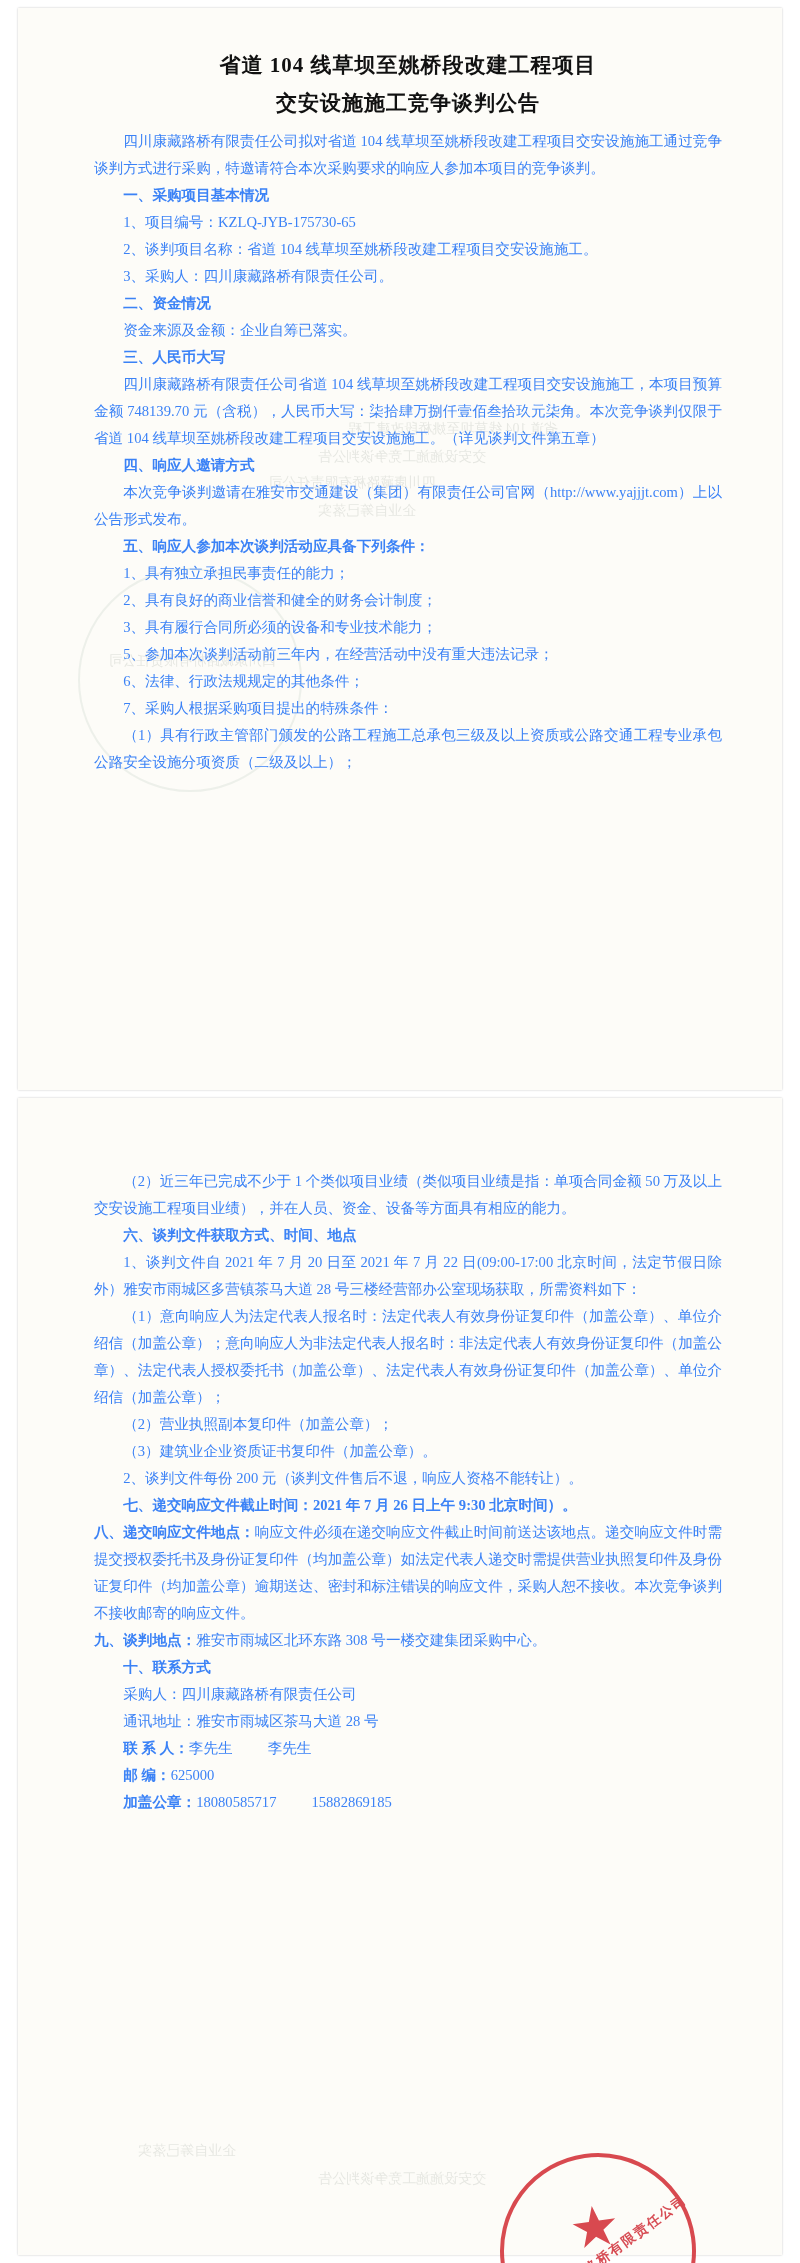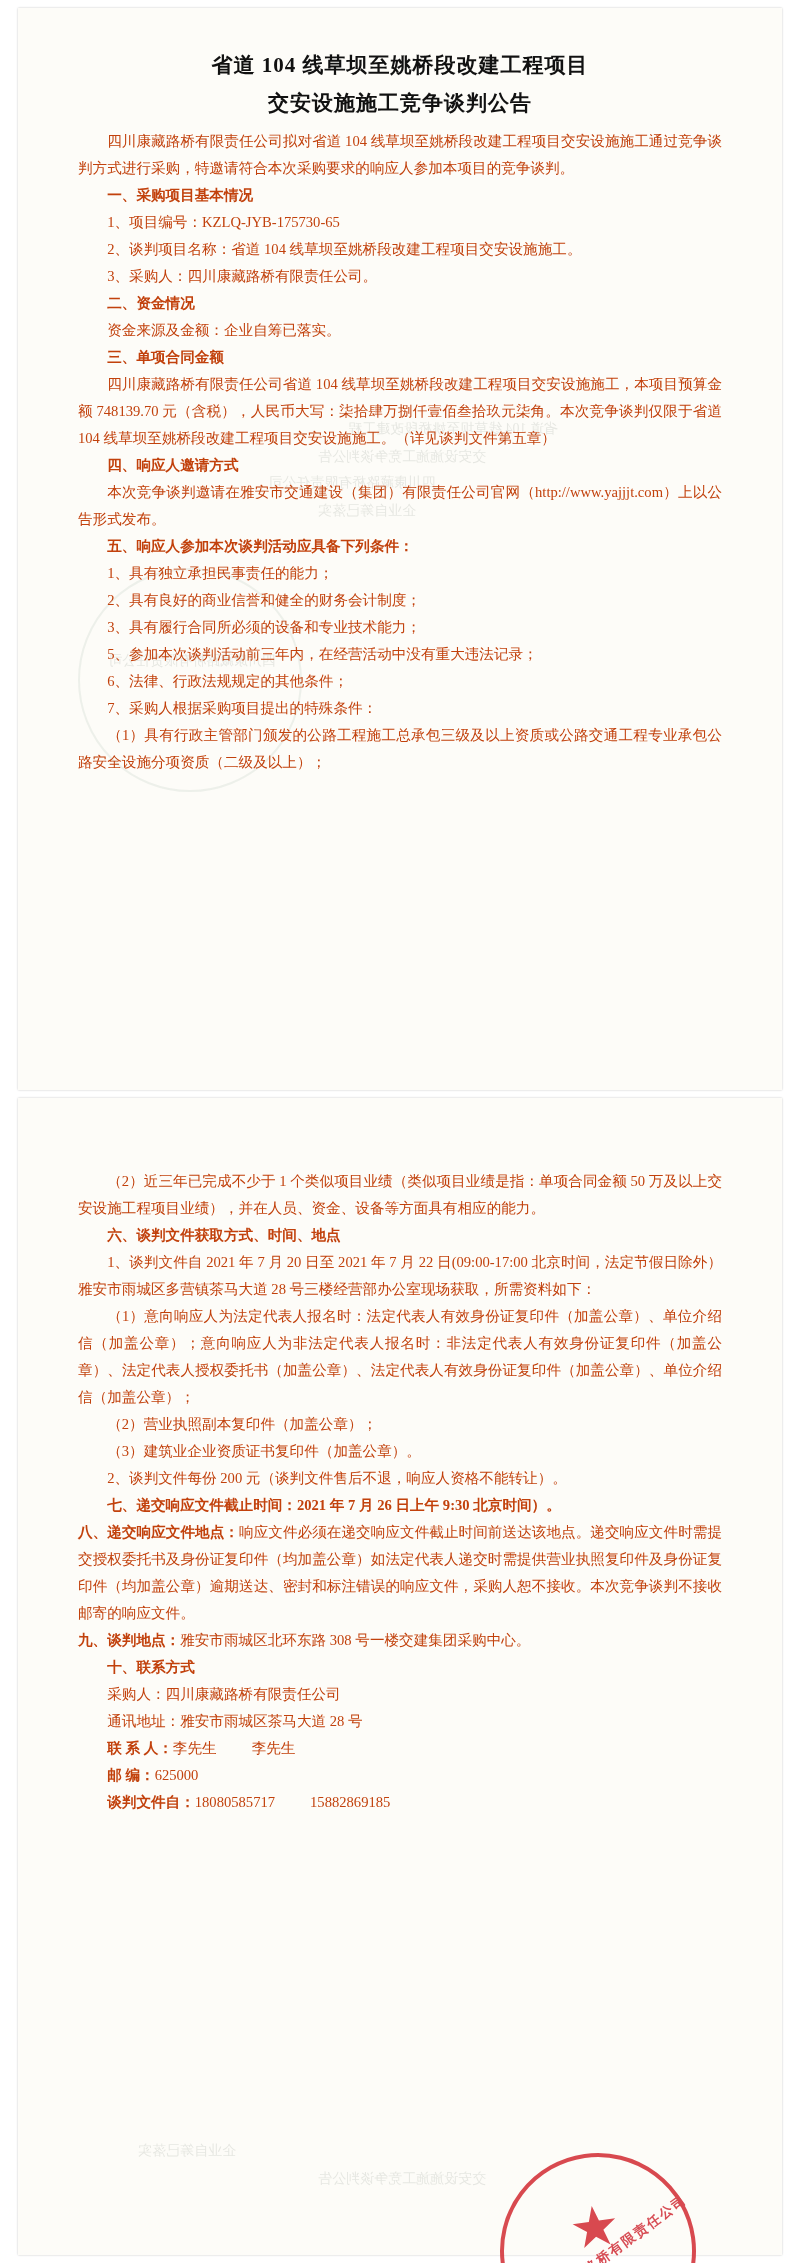--- a/index.html
+++ b/index.html
@@ -23,37 +23,37 @@
     left: 18px;
     width: 764px;
     background: #fdfcf8;
     box-shadow: 0 0 2px rgba(0,0,0,0.22);
   }
   #sheet1 { top: 8px; height: 1082px; }
   #sheet2 { top: 1098px; height: 1157px; }
 
   .inner {
     position: absolute;
-    left: 60px;
+    left: 76px;
     right: 60px;
     top: 38px;
   }
   .title {
     text-align: center;
     font-size: 21px;
     font-weight: bold;
     letter-spacing: 1px;
     line-height: 38px;
     color: #111;
   }
   p {
     margin: 0;
     font-size: 14.6px;
     line-height: 27px;
-    color: #c2410c;
+    color: #3b82f6;
     text-align: justify;
     text-justify: inter-ideograph;
   }
   .ind2 { text-indent: 2em; }
   .sec {
     text-indent: 2em;
     font-weight: bold;
   }
   .item { text-indent: 2em; }
   .gap { height: 6px; }
@@ -145,21 +145,21 @@
       <p class="ind2">四川康藏路桥有限责任公司拟对省道 104 线草坝至姚桥段改建工程项目交安设施施工通过竞争谈判方式进行采购，特邀请符合本次采购要求的响应人参加本项目的竞争谈判。</p>
 
       <p class="sec">一、采购项目基本情况</p>
       <p class="item">1、项目编号：KZLQ-JYB-175730-65</p>
       <p class="item">2、谈判项目名称：省道 104 线草坝至姚桥段改建工程项目交安设施施工。</p>
       <p class="item">3、采购人：四川康藏路桥有限责任公司。</p>
 
       <p class="sec">二、资金情况</p>
       <p class="item">资金来源及金额：企业自筹已落实。</p>
 
-      <p class="sec">三、单项合同金额</p>
+      <p class="sec">三、人民币大写</p>
       <p class="ind2">四川康藏路桥有限责任公司省道 104 线草坝至姚桥段改建工程项目交安设施施工，本项目预算金额 748139.70 元（含税），人民币大写：柒拾肆万捌仟壹佰叁拾玖元柒角。本次竞争谈判仅限于省道 104 线草坝至姚桥段改建工程项目交安设施施工。（详见谈判文件第五章）</p>
 
       <p class="sec">四、响应人邀请方式</p>
       <p class="ind2">本次竞争谈判邀请在雅安市交通建设（集团）有限责任公司官网（http://www.yajjjt.com）上以公告形式发布。</p>
 
       <p class="sec">五、响应人参加本次谈判活动应具备下列条件：</p>
       <p class="item">1、具有独立承担民事责任的能力；</p>
       <p class="item">2、具有良好的商业信誉和健全的财务会计制度；</p>
       <p class="item">3、具有履行合同所必须的设备和专业技术能力；</p>
       <p class="item">5、参加本次谈判活动前三年内，在经营活动中没有重大违法记录；</p>
@@ -189,21 +189,21 @@
       <p><span class="sec" style="text-indent:0">八、递交响应文件地点：</span><span>响应文件必须在递交响应文件截止时间前送达该地点。递交响应文件时需提交授权委托书及身份证复印件（均加盖公章）如法定代表人递交时需提供营业执照复印件及身份证复印件（均加盖公章）逾期送达、密封和标注错误的响应文件，采购人恕不接收。本次竞争谈判不接收邮寄的响应文件。</span></p>
 
       <p><span class="sec" style="text-indent:0">九、谈判地点：</span><span>雅安市雨城区北环东路 308 号一楼交建集团采购中心。</span></p>
 
       <p class="sec">十、联系方式</p>
 
       <p class="contact-line"><span>采购人：</span><span>四川康藏路桥有限责任公司</span></p>
       <p class="contact-line"><span>通讯地址：</span><span>雅安市雨城区茶马大道 28 号</span></p>
       <p class="contact-line"><span style="font-weight:bold">联 系 人：</span><span>李先生</span><span class="sp"></span><span>李先生</span></p>
       <p class="contact-line"><span style="font-weight:bold">邮    编：</span><span>625000</span></p>
-      <p class="contact-line"><span style="font-weight:bold">谈判文件自：</span><span>18080585717</span><span class="sp"></span><span>15882869185</span></p>
+      <p class="contact-line"><span style="font-weight:bold">加盖公章：</span><span>18080585717</span><span class="sp"></span><span>15882869185</span></p>
     </div>
 
     <div class="seal" style="left:482px; top:1055px;">
       <div class="seal-text">
         <span style="transform:rotate(-118deg) translate(0,-84px) rotate(90deg)">四川康藏路桥有限责任公司</span>
       </div>
       <div class="star">
           <span>★</span>
         </div>
       <div class="seal-text" style="font-size:12px">

